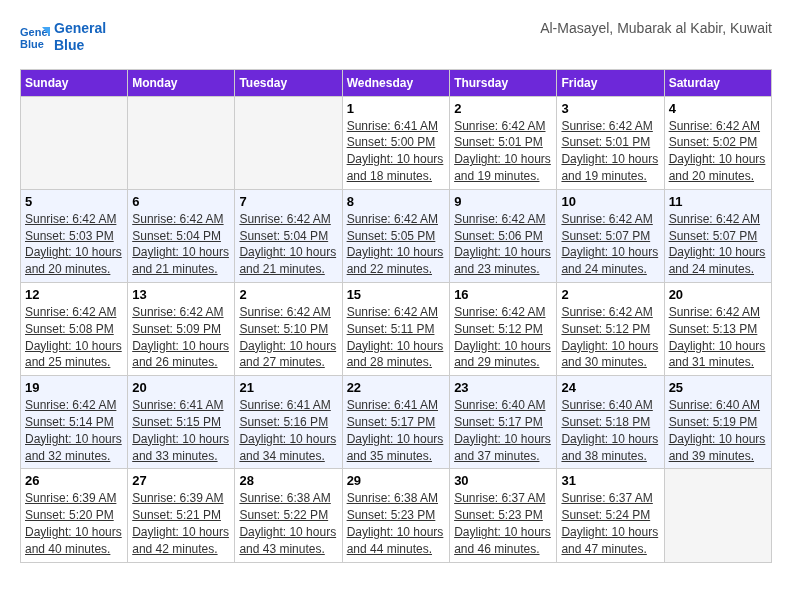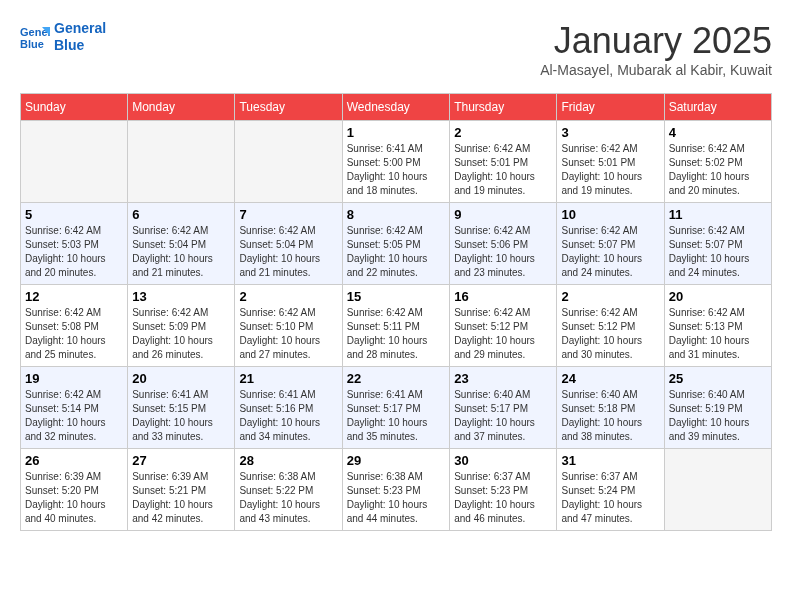--- a/index.html
+++ b/index.html
@@ -36,48 +36,49 @@
     .subtitle {
       font-size: 14px;
       color: #555;
     }
     .calendar {
       width: 100%;
       border-collapse: collapse;
       font-size: 11px;
     }
     .calendar th {
-      background: #ef4444;
+      background: #6d28d9;
       color: #fff;
       padding: 6px 4px;
       text-align: left;
-      font-weight: normal;
+      font-weight: bold;
       border: 1px solid #ccc;
       font-size: 12px;
     }
     .calendar td {
       border: 1px solid #ccc;
       vertical-align: top;
       padding: 4px;
       width: 108px;
       min-height: 80px;
       background: #fff;
     }
     .calendar td.empty {
       background: #f5f5f5;
     }
     .day-num {
       font-size: 13px;
       font-weight: bold;
       margin-bottom: 2px;
     }
     .day-info {
-      font-size: 10px;
+      font-size: 12px;
       color: #333;
       line-height: 1.4;
+      text-decoration: underline;
     }
     .row-alt td {
       background: #f0f4ff;
     }
   </style>
 </head>
 <body>
 
 <div class="header">
   <div class="logo">
@@ -85,21 +86,20 @@
       <text y="14" font-size="11" fill="#1565c0" font-family="Arial" font-weight="bold">General</text>
       <text y="26" font-size="11" fill="#1565c0" font-family="Arial" font-weight="bold">Blue</text>
       <polygon points="22,5 30,5 30,14" fill="#42a5f5"></polygon>
     </svg>
     <div>
       <div style="font-size:14px;font-weight:bold;color:#1565c0;line-height:1.2;">General</div>
       <div style="font-size:14px;font-weight:bold;color:#1565c0;line-height:1.2;">Blue</div>
     </div>
   </div>
   <div class="title-block">
-    <div class="month-title">January 2025</div>
     <div class="subtitle">Al-Masayel, Mubarak al Kabir, Kuwait</div>
   </div>
 </div>
 
 <table class="calendar">
   <thead>
     <tr>
     <th>Sunday</th>
         <th>Monday</th>
         <th>Tuesday</th>

